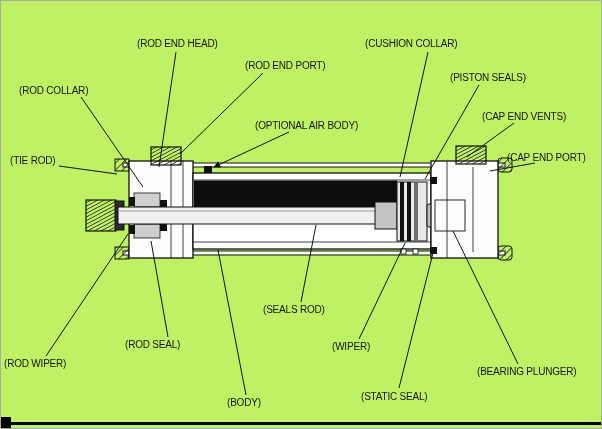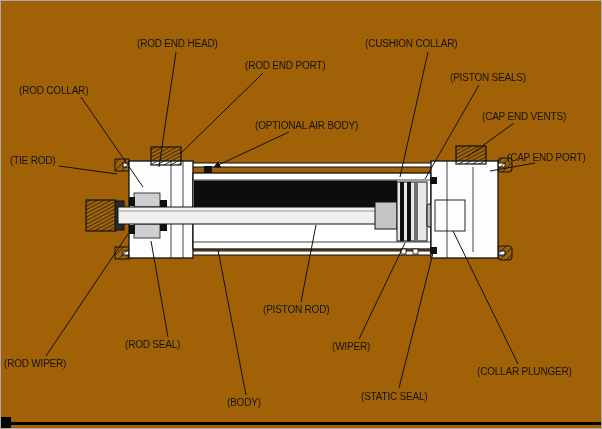--- a/index.html
+++ b/index.html
@@ -2,21 +2,21 @@
 <html><head>
 <meta charset="utf-8">
 <style>
   * { margin: 0; padding: 0; box-sizing: border-box; }
   html, body { background: #9a9a9a; }
   body { font-family: "Liberation Sans", sans-serif; }
   .page {
     position: relative;
     width: 602px;
     height: 429px;
-    background: #a16207;
+    background: #bef264;
     border: 1px solid #ababab;
     overflow: hidden;
   }
   .art { position: absolute; left: 0; top: 0; }
   .lbl {
     position: absolute;
     font-size: 10px;
     letter-spacing: -0.2px;
     color: #141414;
     white-space: nowrap;
@@ -146,21 +146,21 @@
   <div class="lbl" style="left:244px; top:59px">(ROD END PORT)</div>
   <div class="lbl" style="left:364px; top:37px">(CUSHION COLLAR)</div>
   <div class="lbl" style="left:18px;  top:84px">(ROD COLLAR)</div>
   <div class="lbl" style="left:449px; top:71px">(PISTON SEALS)</div>
   <div class="lbl" style="left:254px; top:119px">(OPTIONAL AIR BODY)</div>
   <div class="lbl" style="left:481px; top:110px">(CAP END VENTS)</div>
   <div class="lbl" style="left:9px;   top:154px">(TIE ROD)</div>
   <div class="lbl" style="left:506px; top:151px">(CAP END PORT)</div>
   <div class="lbl" style="left:3px;   top:357px">(ROD WIPER)</div>
   <div class="lbl" style="left:124px; top:338px">(ROD SEAL)</div>
-  <div class="lbl" style="left:262px; top:303px">(PISTON ROD)</div>
+  <div class="lbl" style="left:262px; top:303px">(SEALS ROD)</div>
   <div class="lbl" style="left:331px; top:340px">(WIPER)</div>
-  <div class="lbl" style="left:476px; top:365px">(COLLAR PLUNGER)</div>
+  <div class="lbl" style="left:476px; top:365px">(BEARING PLUNGER)</div>
   <div class="lbl" style="left:226px; top:396px">(BODY)</div>
   <div class="lbl" style="left:360px; top:390px">(STATIC SEAL)</div>
 
   <div class="bottom-rule"></div>
   <div class="corner-mark"></div>
 </div>
 
 </body></html>

